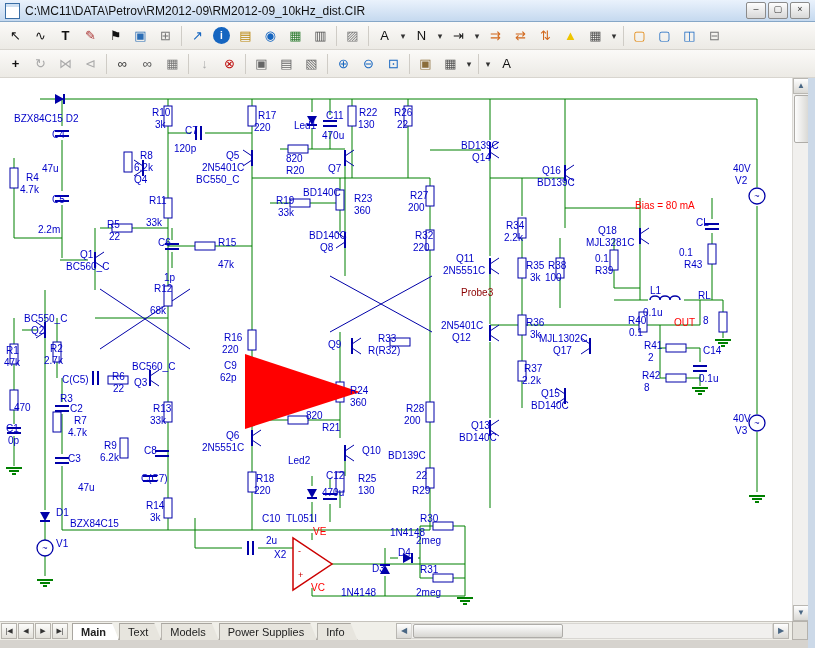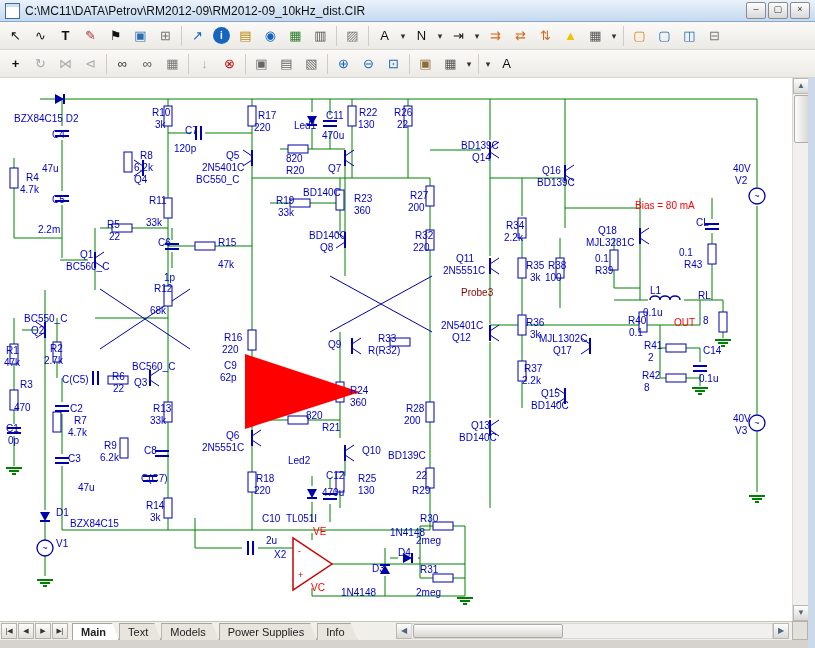--- a/index.html
+++ b/index.html
@@ -469,21 +469,21 @@
       <div class="lbl" style="left: 31px; top: 248px;">Q2</div>
       <div class="lbl" style="left: 6px; top: 268px;">R1</div>
       <div class="lbl" style="left: 4px; top: 280px;">47k</div>
       <div class="lbl" style="left: 50px; top: 266px;">R2</div>
       <div class="lbl" style="left: 44px; top: 278px;">2.7k</div>
       <div class="lbl" style="left: 62px; top: 297px;">C(C5)</div>
       <div class="lbl" style="left: 112px; top: 294px;">R6</div>
       <div class="lbl" style="left: 113px; top: 306px;">22</div>
       <div class="lbl" style="left: 132px; top: 284px;">BC560_C</div>
       <div class="lbl" style="left: 134px; top: 300px;">Q3</div>
-      <div class="lbl" style="left: 20px; top: 302px;">R3</div>
+      <div class="lbl" style="left: 20px; top: 316px; padding-left: 40px;">R3</div>
       <div class="lbl" style="left: 14px; top: 325px;">470</div>
       <div class="lbl" style="left: 70px; top: 326px;">C2</div>
       <div class="lbl" style="left: 74px; top: 338px;">R7</div>
       <div class="lbl" style="left: 68px; top: 350px;">4.7k</div>
       <div class="lbl" style="left: 6px; top: 346px;">C1</div>
       <div class="lbl" style="left: 8px; top: 358px;">0p</div>
       <div class="lbl" style="left: 68px; top: 376px;">C3</div>
       <div class="lbl" style="left: 104px; top: 363px;">R9</div>
       <div class="lbl" style="left: 100px; top: 375px;">6.2k</div>
       <div class="lbl" style="left: 78px; top: 405px;">47u</div>

